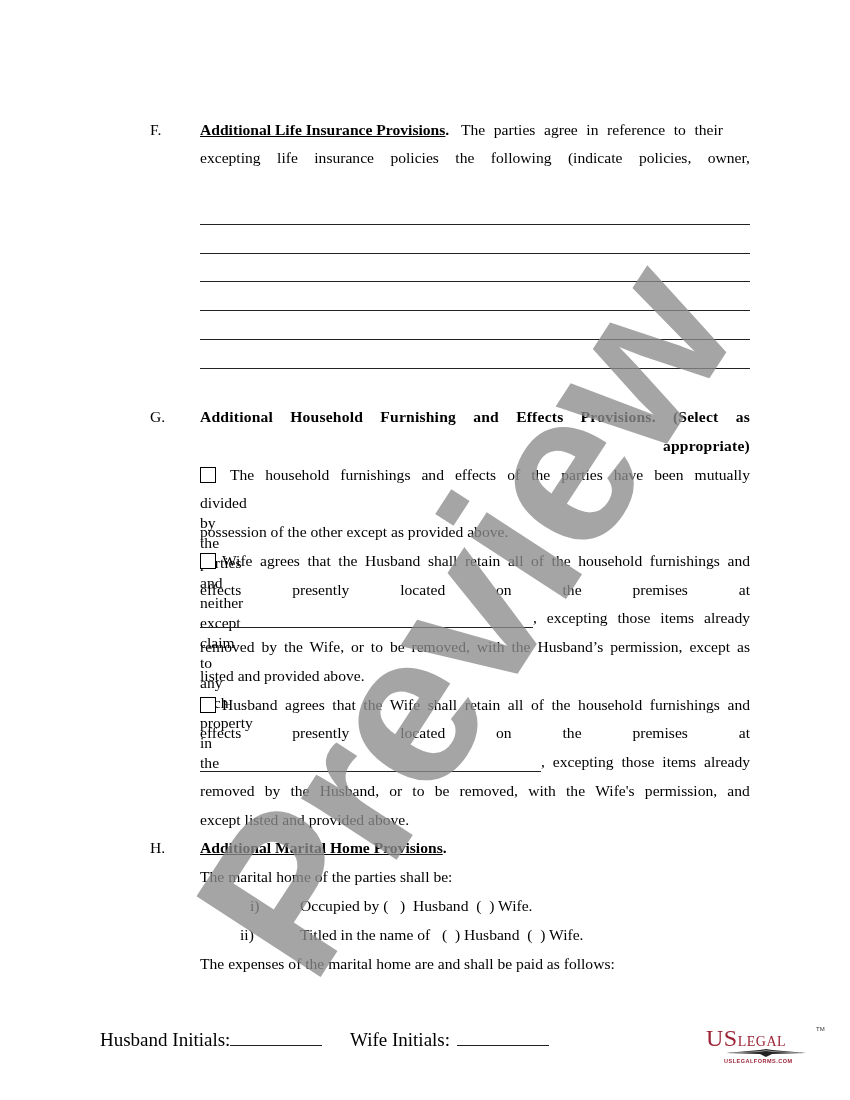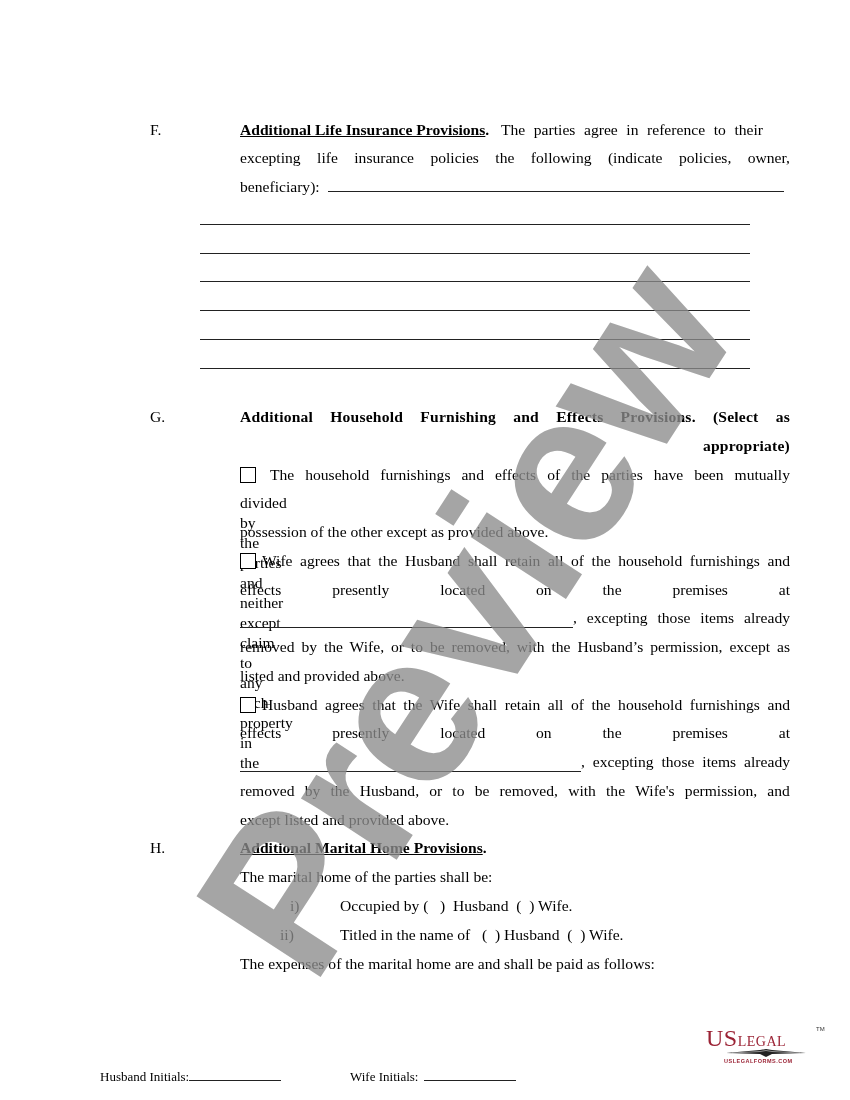--- a/index.html
+++ b/index.html
@@ -12,21 +12,20 @@
     }
     .page { position: absolute; left: 0; top: 0; width: 850px; height: 1100px; }
 
     .line {
       position: absolute;
       left: 200px;
       width: 550px;
       height: 20px;
       line-height: 20px;
       white-space: nowrap;
-      margin-left: 40px;
     }
     .just { text-align: justify; text-align-last: justify; }
     .letter {
       position: absolute;
       left: 150px;
       height: 20px;
       line-height: 20px;
     }
     .bold { font-weight: bold; }
     .ul { text-decoration: underline; }
@@ -73,22 +72,21 @@
       line-height: 1;
       top: 890px;
       left: 160px;
     }
 
     .footer-text {
       position: absolute;
       top: 1030px;
       height: 20px;
       line-height: 20px;
-      font-size: 13px;
-      margin-top: 37px;
+      font-size: 19px;
     }
     .logo {
       position: absolute;
       left: 706px;
       top: 1026px;
       width: 118px;
       height: 44px;
     }
     .logo-text {
       font-family: "Liberation Serif", "DejaVu Serif", serif;
@@ -131,24 +129,20 @@
   <div class="line flexjust" style="top:148px;">
     <span>excepting</span>
     <span>life</span>
     <span>insurance</span>
     <span>policies</span>
     <span>the</span>
     <span>following</span>
     <span>(indicate</span>
     <span>policies,</span>
     <span>owner,</span>
-  </div>
-  <div class="line" style="top:177px;">
-    <span>beneficiary):</span>
-    <span class="inline-rule" style="width:456px;margin-left:4px;"></span>
   </div>
 
   <div class="rule" style="top:224px;"></div>
   <div class="rule" style="top:253px;"></div>
   <div class="rule" style="top:281px;"></div>
   <div class="rule" style="top:310px;"></div>
   <div class="rule" style="top:339px;"></div>
   <div class="rule" style="top:368px;"></div>
 
   <div class="letter" style="top:407px;">G.</div>

